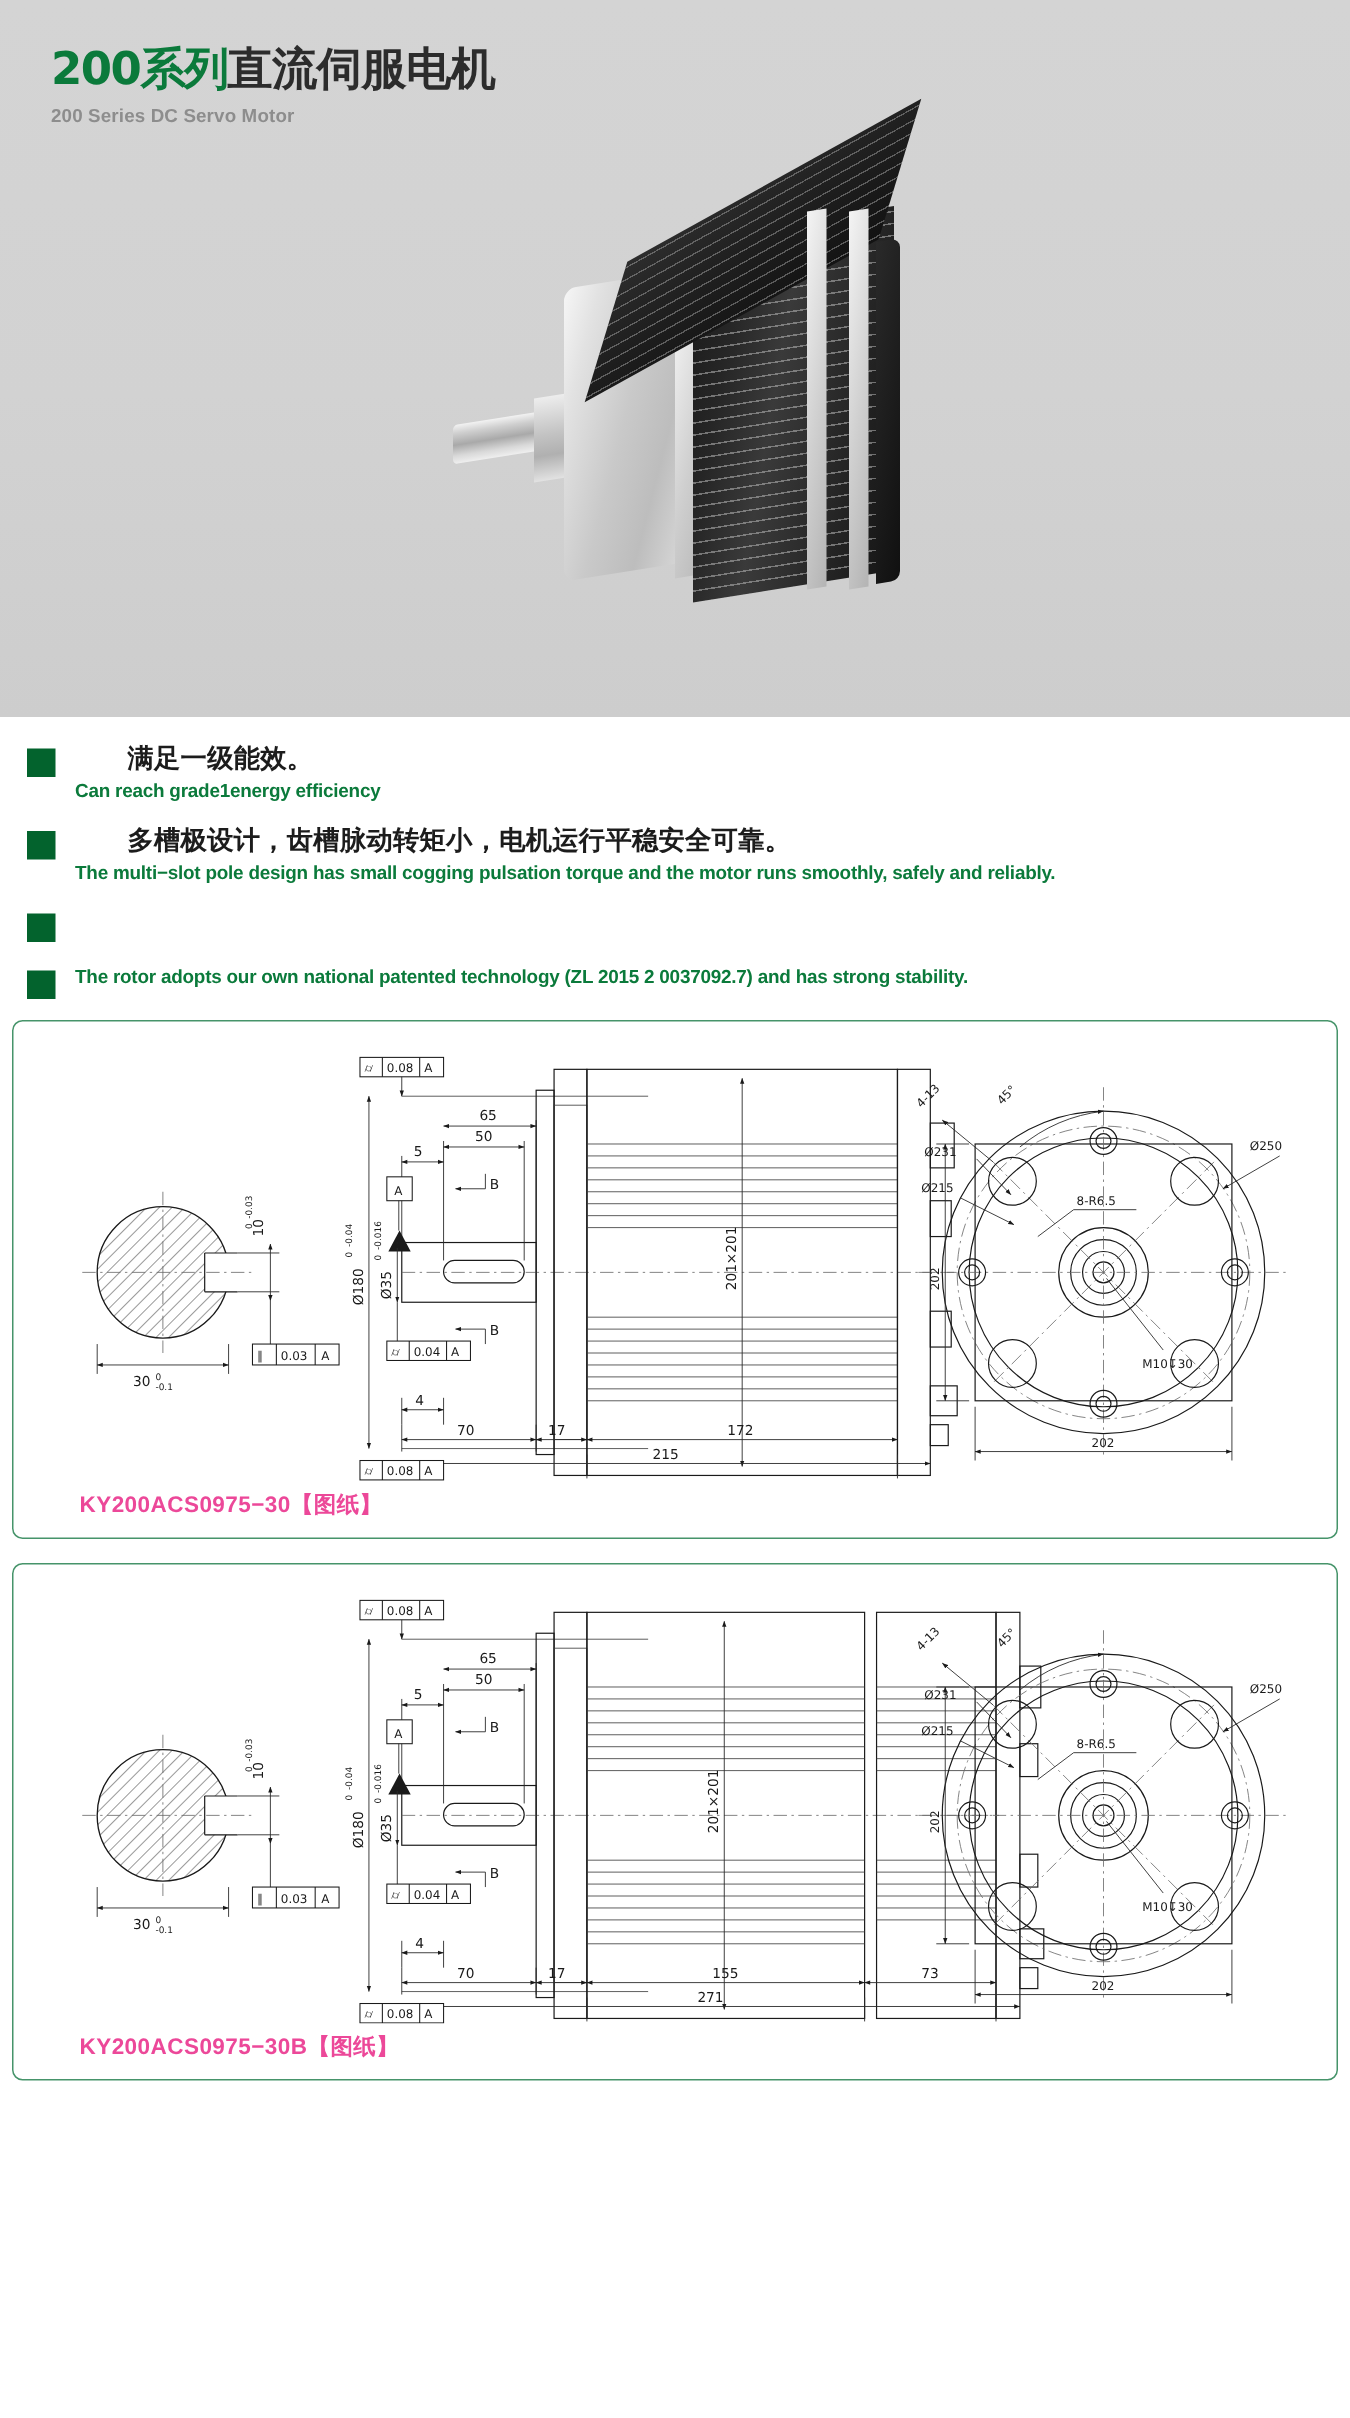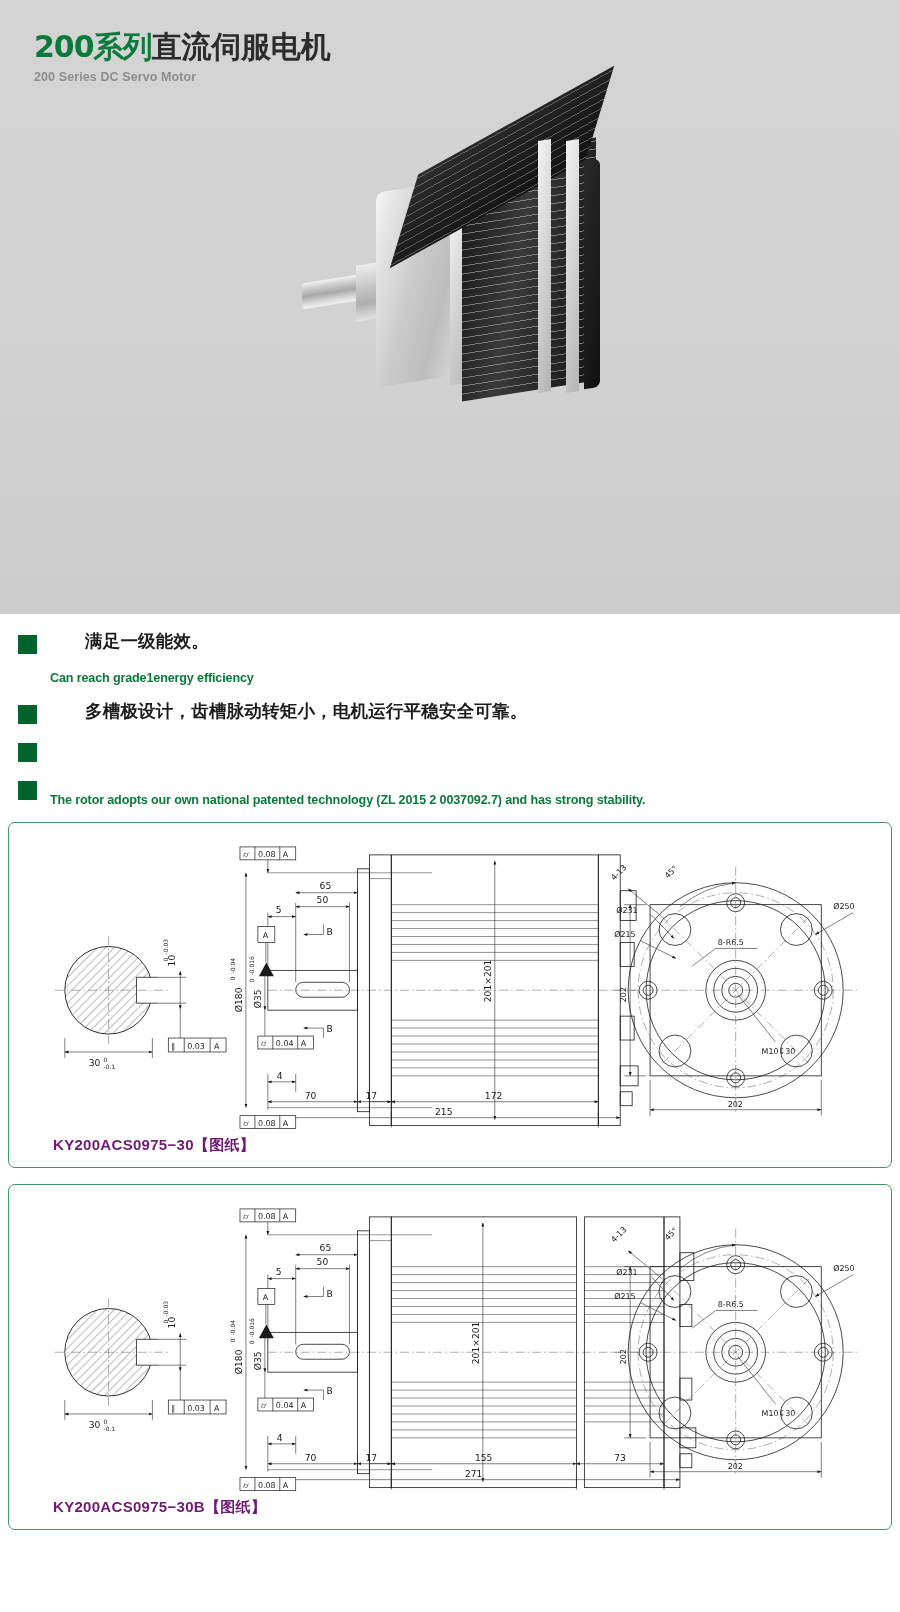--- a/index.html
+++ b/index.html
@@ -6,21 +6,21 @@
   html, body {
     width: 900px; height: 1612px;
     background: #ffffff;
     font-family: "Liberation Sans", "DejaVu Sans", sans-serif;
     overflow: hidden;
   }
 
   
   .hero {
     position: relative;
-    width: 900px; height: 614px;
+    width: 900px; height: 478px;
     background: linear-gradient(180deg, #d4d4d4 0%, #d2d2d2 55%, #cdcdcd 100%);
     padding: 30px 11px 0 34px;
   }
   .title-line { font-size: 30px; font-weight: 700; letter-spacing: -0.2px; line-height: 1.1; white-space: nowrap; }
   .title-green { color: #0b7a3b; font-family: "DejaVu Sans", sans-serif; font-weight: 700; letter-spacing: -1px; }
   .title-dark  { color: #2c2c2c; }
   .subtitle {
     margin-top: 7px;
     font-size: 12.5px; color: #8d8d8d; font-weight: 600; letter-spacing: 0.1px;
   }
@@ -109,35 +109,35 @@
     flex: 0 0 auto;
     width: 19px; height: 19px; margin: 5px 13px 0 0;
     background: #03632d;
   }
   .feature-text { flex: 1 1 auto; min-width: 0; }
   .feat-cn {
     font-size: 17.5px; font-weight: 700; color: #1c1c1c;
     line-height: 1.35; letter-spacing: 0.2px; white-space: nowrap; margin-left: 35px;
   }
   .feat-en {
-    margin-top: 16px;
+    margin-top: 1px;
     font-size: 12.6px; font-weight: 600; color: #0b7a3b;
     line-height: 1.3; letter-spacing: -0.15px; white-space: nowrap;
   }
 
   
   .panel {
     margin: 0 8px 16px 8px;
     border: 1.6px solid #46946a;
     border-radius: 7px;
     background: #fff;
     padding: 8px 10px 10px 10px;
   }
   .panel-caption {
-    font-size: 15px; font-weight: 700; color: #701a75;
+    font-size: 15px; font-weight: 700; color: #ec4899;
     letter-spacing: 0.3px; padding: 6px 0 2px 34px;
   }
   .dwg-wrap { width: 100%; }
   .dwg { display: block; width: 100%; height: auto; }
 
   
   .ln   { stroke: #1a1a1a; stroke-width: 0.8; fill: none; }
   .ln-t { stroke: #3a3a3a; stroke-width: 0.55; fill: none; }
   .ln-c { stroke: #6a6a6a; stroke-width: 0.55; fill: none; stroke-dasharray: 9 3 1.6 3; }
   .dim  { stroke: #2a2a2a; stroke-width: 0.6; fill: none; }
@@ -182,20 +182,21 @@
       <span class="feat-cn">满足一级能效。</span>
       <span class="feat-en" style="display:block">Can reach grade1energy efficiency</span>
     </span>
   </div>
 
 
   <div class="feature">
     <span class="bullet"></span>
     <span class="feature-text">
       <span class="feat-cn">多槽极设计，齿槽脉动转矩小，电机运行平稳安全可靠。</span>
+      <span class="feat-en" style="display:block">The multi−slot pole design has small cogging pulsation torque and the motor runs smoothly, safely and reliably.</span>
     </span>
   </div>
 
   <div class="feature">
     <span class="bullet"></span>
     <span class="feature-text">
     </span>
   </div>
 
   <div class="feature">

